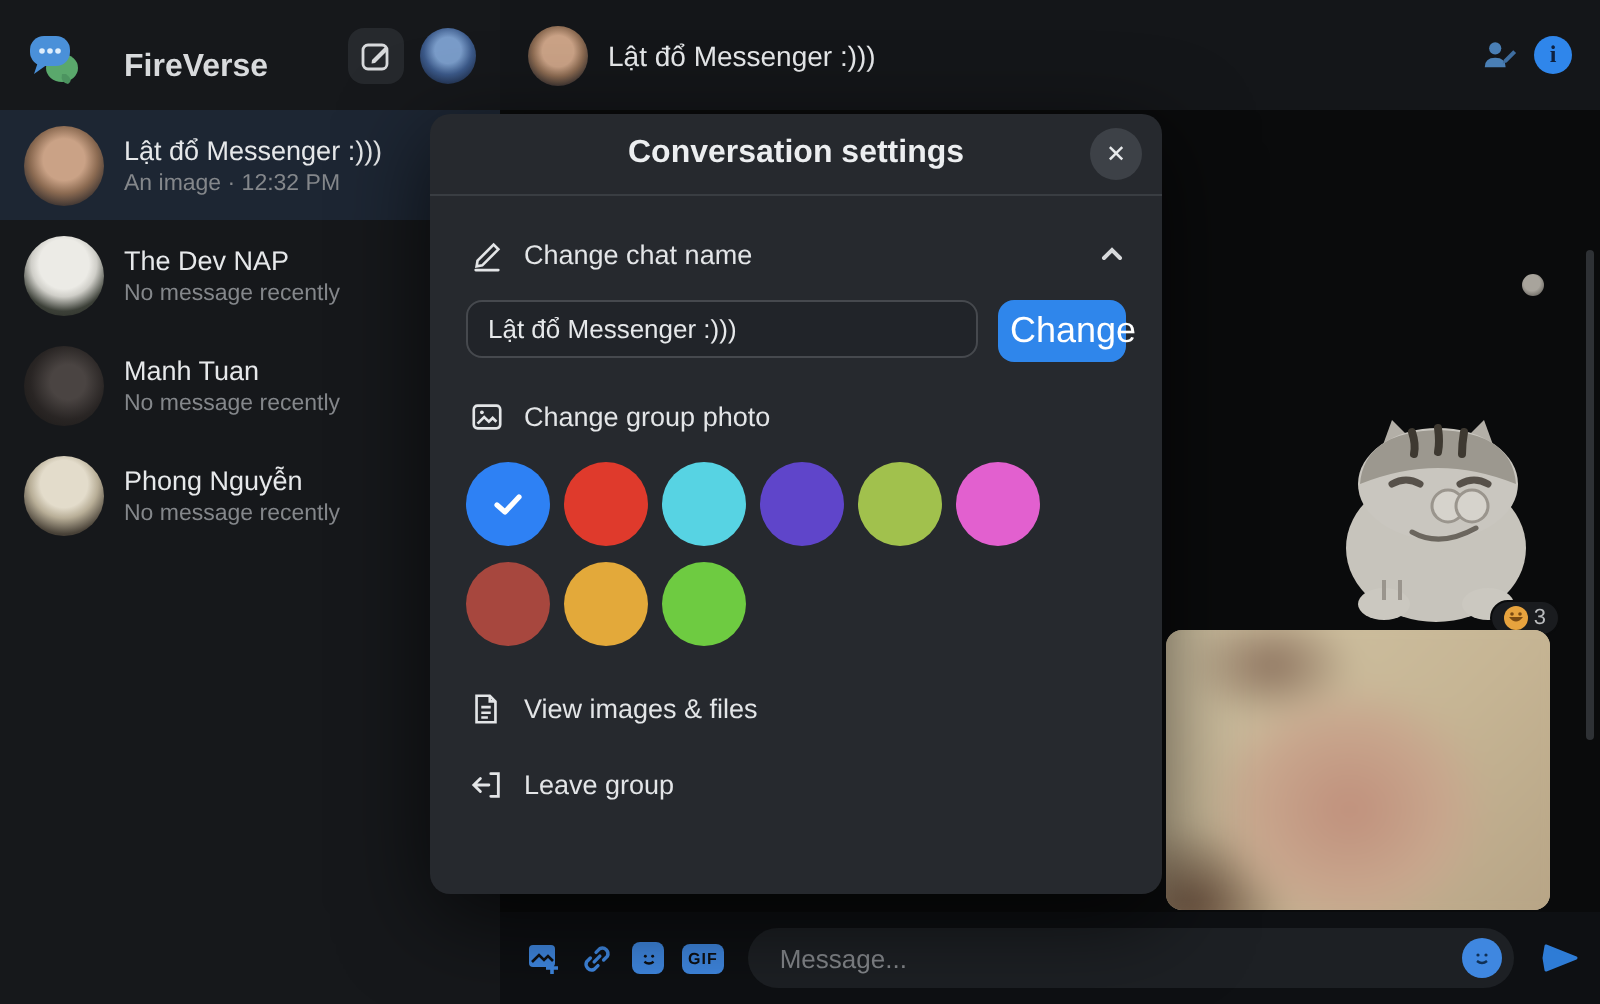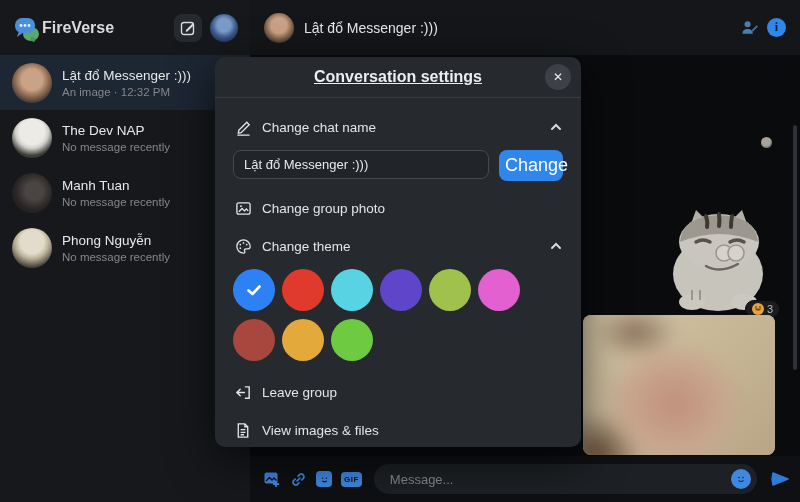--- a/index.html
+++ b/index.html
@@ -2,21 +2,21 @@
 <html><head>
 <meta charset="utf-8">
 <style>
   html,body{margin:0;padding:0;background:#000;}
   .app{position:relative;width:800px;height:502px;background:#0b0c0d;overflow:hidden;
        font-family:"Liberation Sans",sans-serif;color:#e6e8ea;}
 
   
   .sidebar{position:absolute;left:0;top:0;width:250px;height:502px;background:#16181b;border-right:1px solid #0d0e10;}
   .sidebar-header{display:flex;align-items:center;height:55px;padding:0 12px;}
-  .brand{display:flex;align-items:center;gap:0;flex:1;}
+  .brand{display:flex;align-items:flex-end;gap:20px;flex:1;}
   .brand-name{font-size:16px;font-weight:bold;color:#d8dadc;}
   .compose-btn{width:28px;height:28px;border-radius:8px;background:#26292d;display:flex;align-items:center;justify-content:center;margin-right:8px;cursor:pointer;}
   .avatar{border-radius:50%;flex-shrink:0;}
   .av28{width:28px;height:28px;}
   .av30{width:30px;height:30px;}
   .av40{width:40px;height:40px;}
   .av-user{background:radial-gradient(circle at 50% 40%,#7a9cc9 0 30%,#3c5a8a 55%,#1c2a45 85%,#141d30 100%);}
   .av-zuck{background:radial-gradient(circle at 50% 42%,#caa286 0 34%,#8c6b52 55%,#3a3230 78%,#23201e 100%);}
   .av-panda{background:radial-gradient(circle at 50% 35%,#ecebe6 0 38%,#cfcec8 50%,#3c4038 72%,#22251f 100%);}
   .av-dark{background:radial-gradient(circle at 55% 45%,#4a4442 0 28%,#292524 60%,#161514 100%);}
@@ -58,21 +58,21 @@
   .msg-pill{flex:1;height:30px;background:#1d2024;border-radius:15px;display:flex;align-items:center;padding:0 6px 0 14px;margin-left:3px;}
   .msg-input{flex:1;background:transparent;border:none;outline:none;color:#eab308;font-size:13px;font-family:"Liberation Sans",sans-serif;}
   .msg-input::placeholder{color:#84878b;}
   .emoji-btn{width:20px;height:20px;border-radius:50%;background:#3f87e0;display:flex;align-items:center;justify-content:center;cursor:pointer;}
   .send-btn{margin-left:4px;cursor:pointer;display:flex;align-items:center;}
 
   
   .modal{position:absolute;left:215px;top:57px;width:366px;height:390px;background:#26292e;border-radius:10px;
          box-shadow:0 12px 45px rgba(0,0,0,.65);z-index:5;}
   .modal-header{position:relative;height:40px;border-bottom:1px solid #393d42;display:flex;align-items:center;justify-content:center;}
-  .modal-title{font-size:16px;font-weight:bold;color:#eceef0;text-decoration:underline;}
+  .modal-title{font-size:16px;font-weight:bold;color:#eceef0;}
   .modal-close{position:absolute;right:10px;top:7px;width:26px;height:26px;border-radius:50%;background:#3d4147;color:#e8eaec;
                display:flex;align-items:center;justify-content:center;font-size:12px;cursor:pointer;}
   .modal-body{padding:14px 18px 0 18px;}
   .m-row{display:flex;align-items:center;gap:9px;height:30px;margin-bottom:8px;cursor:pointer;color:#e3e5e7;}
   .m-row .m-icon{width:20px;display:flex;justify-content:center;color:#e3e5e7;}
   .m-label{font-size:13.5px;flex:1;}
   .m-chevron{color:#d7d9db;display:flex;}
   .name-row{display:flex;gap:10px;margin:4px 0 12px 0;}
   .name-input{flex:1;height:29px;box-sizing:border-box;background:#212429;border:1px solid #46494e;border-radius:8px;
               color:#e6e8ea;font-size:13px;padding:0 10px;outline:none;font-family:"Liberation Sans",sans-serif;}
@@ -270,71 +270,54 @@
         <span class="m-icon">
           <svg width="17" height="17" viewBox="0 0 18 18" fill="none" stroke="currentColor" stroke-width="1.4">
             <rect x="2" y="3" width="14" height="12" rx="2"></rect>
             <path d="M4 12.5 L7.5 9 L10 11.5 L12 9.5 L14 11.5"></path>
             <circle cx="6.3" cy="6.5" r="1" fill="currentColor" stroke="none"></circle>
           </svg>
         </span>
         <span class="m-label">Change group photo</span>
       </div>
 
-      <div class="m-row">
-        <span class="m-icon">
-          <svg width="17" height="17" viewBox="0 0 18 18" fill="none" stroke="currentColor" stroke-width="1.4">
-            <path d="M9 2 A7 7 0 1 0 9 16 C10.5 16 10.8 14.8 10.2 13.8 C9.6 12.8 10.2 11.5 11.5 11.5 L14 11.5 A2 2 0 0 0 16 9.3 A7 7 0 0 0 9 2 Z"></path>
-            <circle cx="5.6" cy="7" r="0.9" fill="currentColor" stroke="none"></circle>
-            <circle cx="9" cy="5.2" r="0.9" fill="currentColor" stroke="none"></circle>
-            <circle cx="12.4" cy="7" r="0.9" fill="currentColor" stroke="none"></circle>
-            <circle cx="5.6" cy="10.8" r="0.9" fill="currentColor" stroke="none"></circle>
-          </svg>
-        </span>
-        <span class="m-label">Change theme</span>
-        <span class="m-chevron">
-          <svg width="14" height="14" viewBox="0 0 14 14" fill="none" stroke="currentColor" stroke-width="2" stroke-linecap="round">
-              <path d="M3 9 L7 5 L11 9"></path>
-            </svg>
-        </span>
-      </div>
 
       <div class="swatch-grid">
           <div class="swatch" style="background: rgb(46, 129, 244);">
             <svg width="18" height="18" viewBox="0 0 18 18" fill="none" stroke="#ffffff" stroke-width="2.6" stroke-linecap="round" stroke-linejoin="round">
               <path d="M3.5 9.5 L7.5 13 L14.5 5.5"></path>
             </svg>
           </div>
           <div class="swatch" style="background: rgb(223, 58, 44);"></div>
           <div class="swatch" style="background: rgb(87, 211, 227);"></div>
           <div class="swatch" style="background: rgb(95, 69, 202);"></div>
           <div class="swatch" style="background: rgb(161, 193, 77);"></div>
           <div class="swatch" style="background: rgb(226, 96, 207);"></div>
           <div class="swatch" style="background: rgb(167, 71, 62);"></div>
           <div class="swatch" style="background: rgb(227, 169, 58);"></div>
           <div class="swatch" style="background: rgb(110, 203, 65);"></div>
         </div>
 
       <div class="m-row">
         <span class="m-icon">
-          <svg width="17" height="17" viewBox="0 0 18 18" fill="none" stroke="currentColor" stroke-width="1.5" stroke-linecap="round">
-            <path d="M11 3 L15 3 L15 15 L11 15"></path>
-            <path d="M10 9 L2.5 9 M5.5 5.5 L2 9 L5.5 12.5"></path>
-          </svg>
-        </span>
-        <span class="m-label">Leave group</span>
-      </div>
-
-      <div class="m-row">
-        <span class="m-icon">
           <svg width="16" height="17" viewBox="0 0 16 18" fill="none" stroke="currentColor" stroke-width="1.4">
             <path d="M3 2 L10 2 L13 5 L13 16 L3 16 Z"></path>
             <path d="M10 2 L10 5 L13 5"></path>
             <path d="M5.5 8 L10.5 8 M5.5 11 L10.5 11 M5.5 13.5 L9 13.5"></path>
           </svg>
         </span>
         <span class="m-label">View images &amp; files</span>
       </div>
 
+      <div class="m-row">
+        <span class="m-icon">
+          <svg width="17" height="17" viewBox="0 0 18 18" fill="none" stroke="currentColor" stroke-width="1.5" stroke-linecap="round">
+            <path d="M11 3 L15 3 L15 15 L11 15"></path>
+            <path d="M10 9 L2.5 9 M5.5 5.5 L2 9 L5.5 12.5"></path>
+          </svg>
+        </span>
+        <span class="m-label">Leave group</span>
+      </div>
+
     </div>
   </div>
 
 </div>
 
 </body></html>

